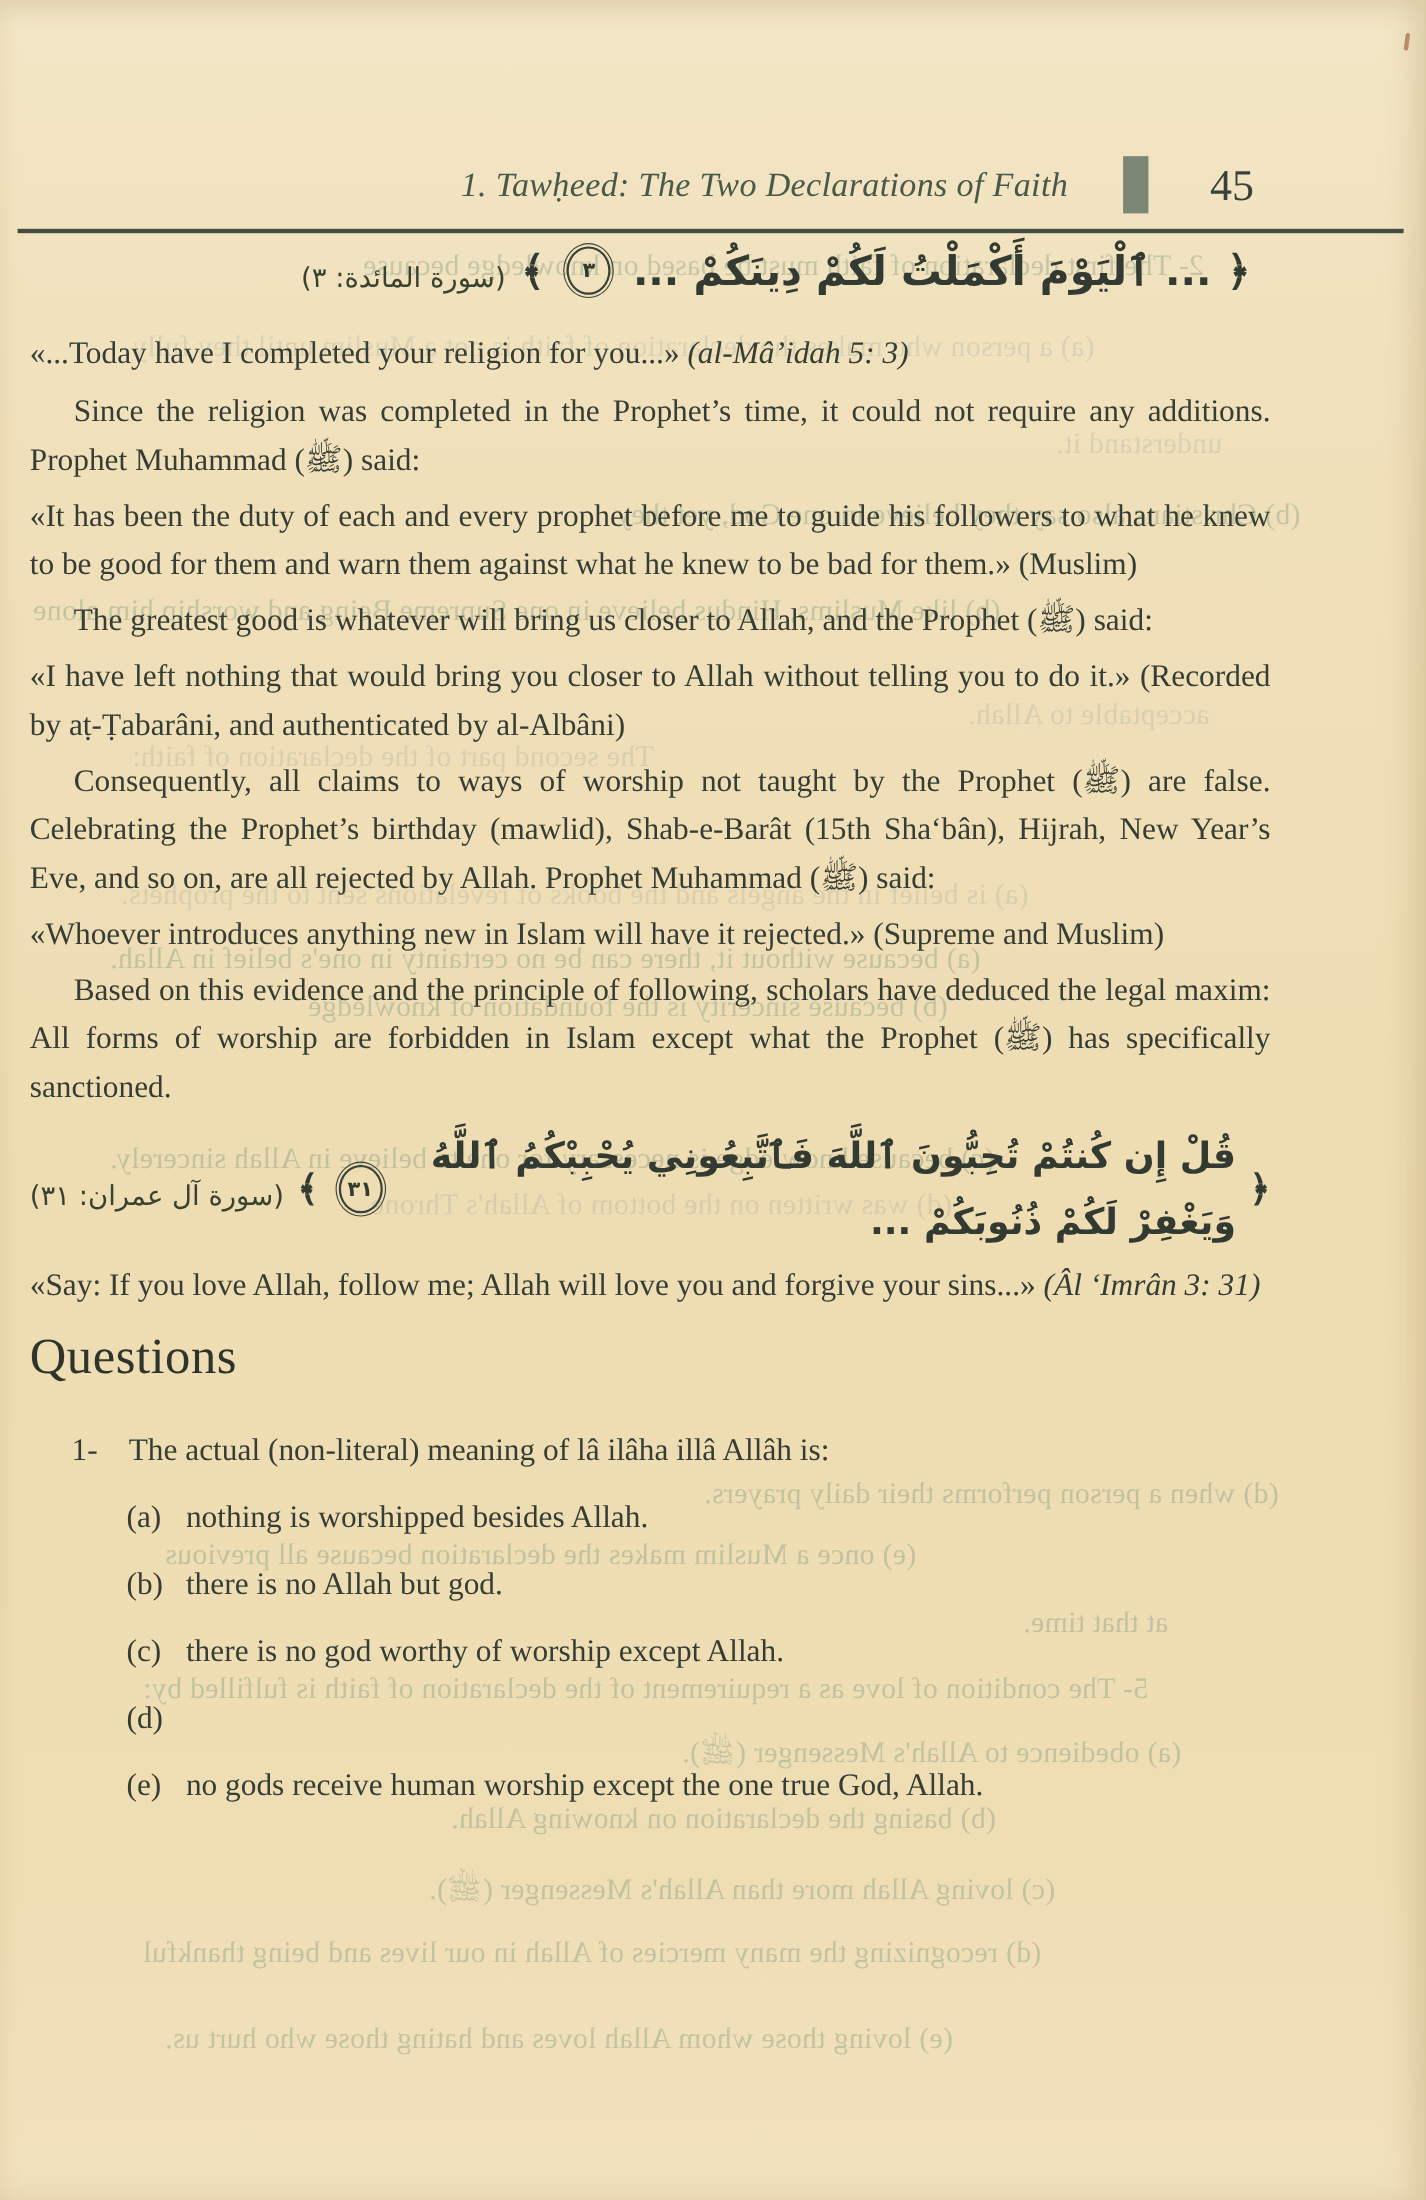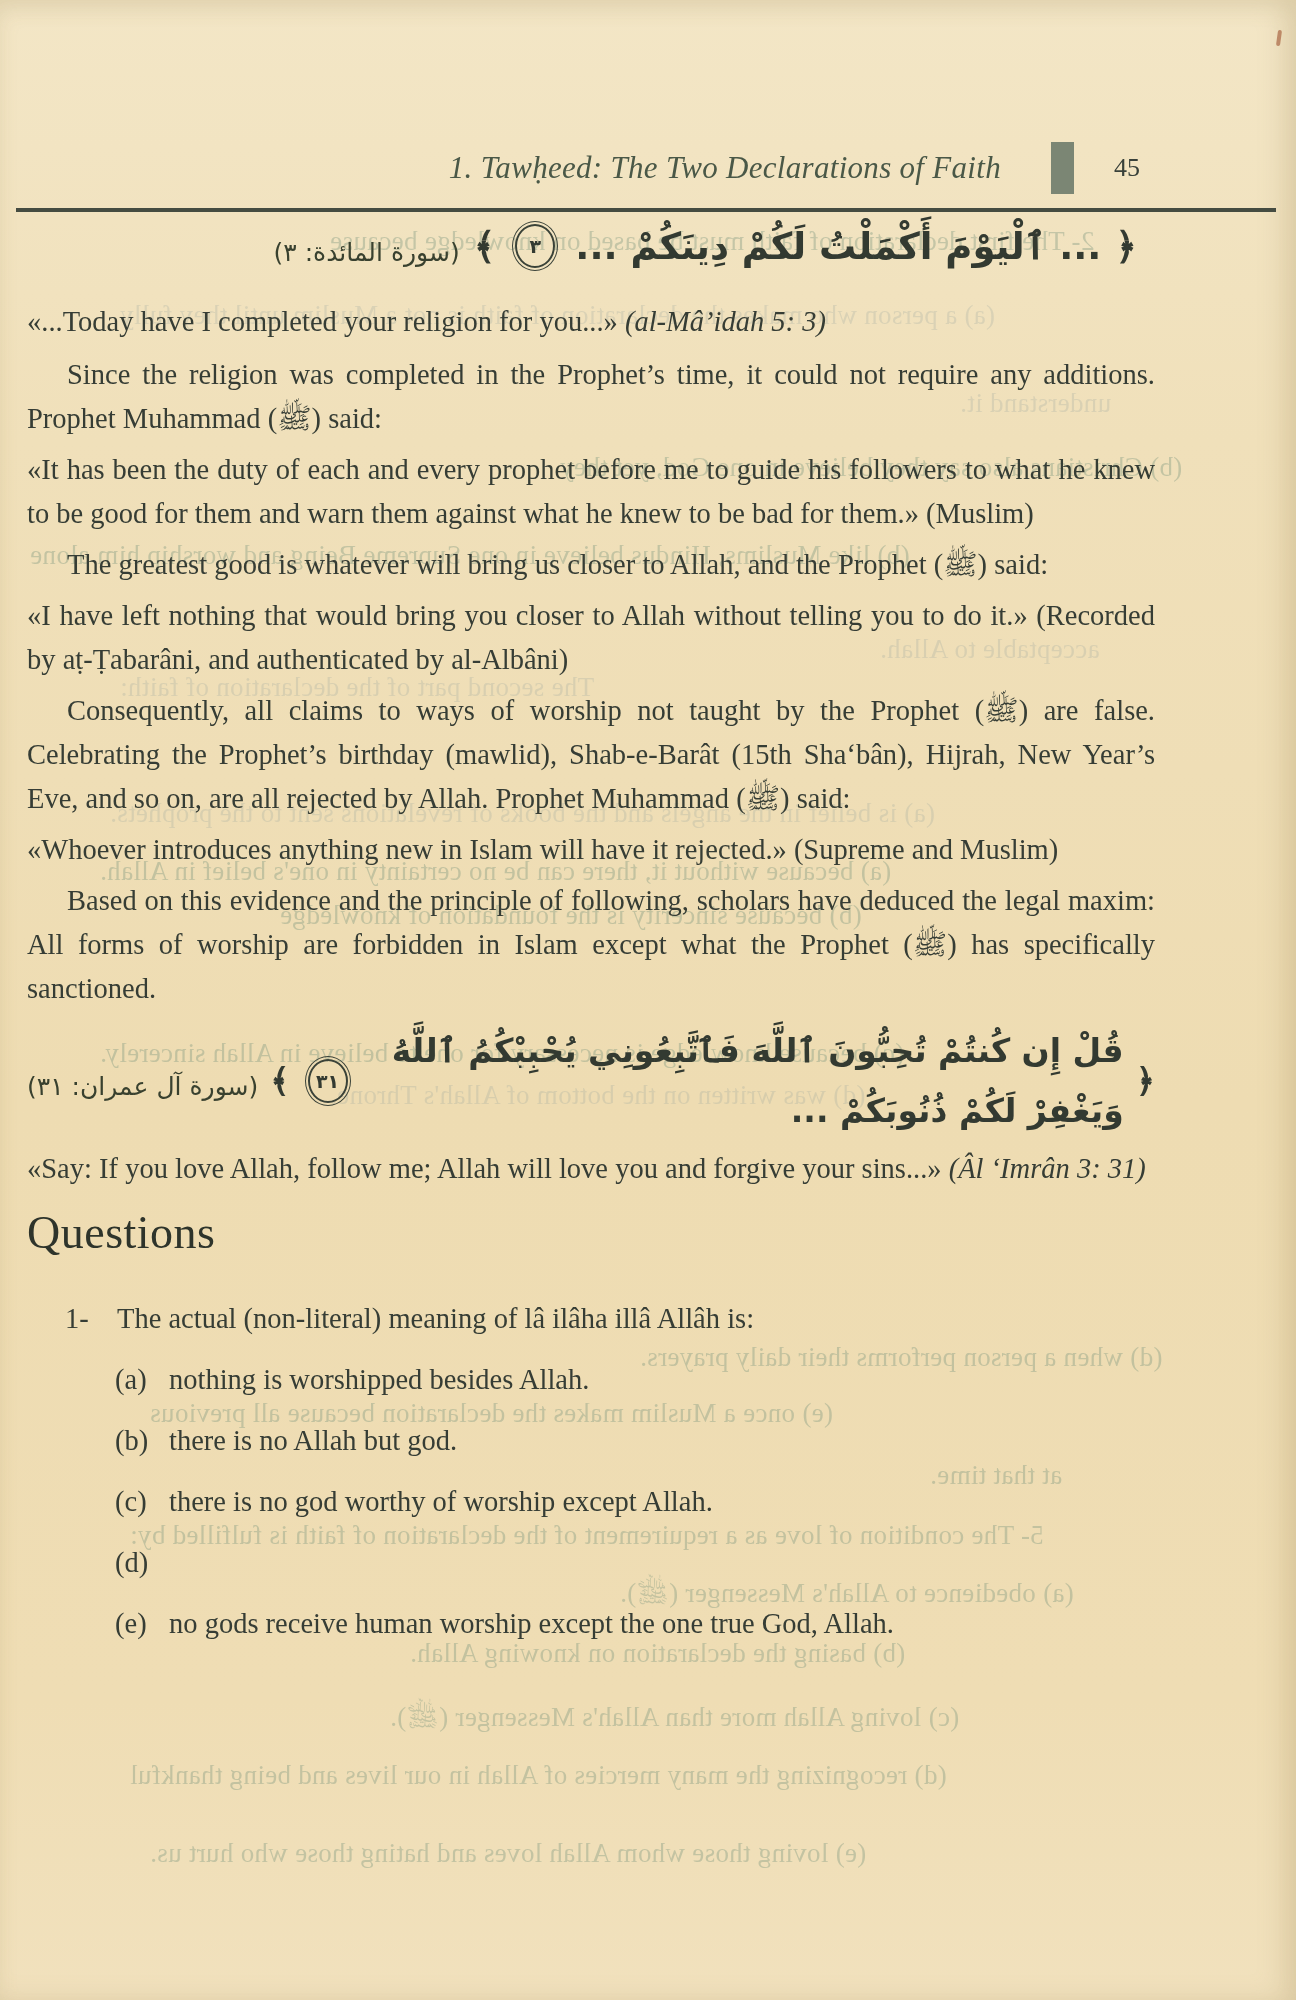--- a/index.html
+++ b/index.html
@@ -14,21 +14,21 @@
   
   .ghost-layer{position:absolute;inset:0;pointer-events:none;}
   .ghost{position:absolute;transform:scaleX(-1);white-space:nowrap;
     font-size:27px;color:#7d977f;letter-spacing:.3px;}
   .g1{opacity:.38}.g2{opacity:.22;color:#8a9b9a}
   
   .header{position:absolute;top:140px;left:0;width:1140px;height:56px;
     display:flex;align-items:center;justify-content:flex-end;gap:20px;}
   .running-title{font-style:italic;font-size:31px;color:#4a5847;letter-spacing:.3px;}
   .chapter-block{width:23px;height:52px;background:#7b8674;margin-left:30px;}
-  .page-number{font-size:26px;color:#39413a;margin-left:20px;}
+  .page-number{font-size:40px;color:#39413a;margin-left:36px;}
   .rule{position:absolute;top:208px;left:16px;width:1260px;height:4px;background:#454c41;}
   .speck{position:absolute;left:1277px;top:30px;width:4px;height:16px;background:rgba(152,70,34,.55);
     border-radius:2px;transform:rotate(8deg);}
   
   .verse{direction:rtl;display:flex;align-items:center;
     font-family:"DejaVu Sans",sans-serif;font-weight:bold;color:#333a31;}
   .verse1{position:absolute;top:224px;left:27px;width:1110px;font-size:37px;gap:14px;justify-content:flex-start;}
   .ornate{font-weight:bold;}
   .ayah-marker{flex:0 0 auto;width:36px;height:40px;border:2px solid #3a4238;outline:1px solid #3a4238;
     outline-offset:2.5px;border-radius:50%;display:inline-flex;align-items:center;justify-content:center;

